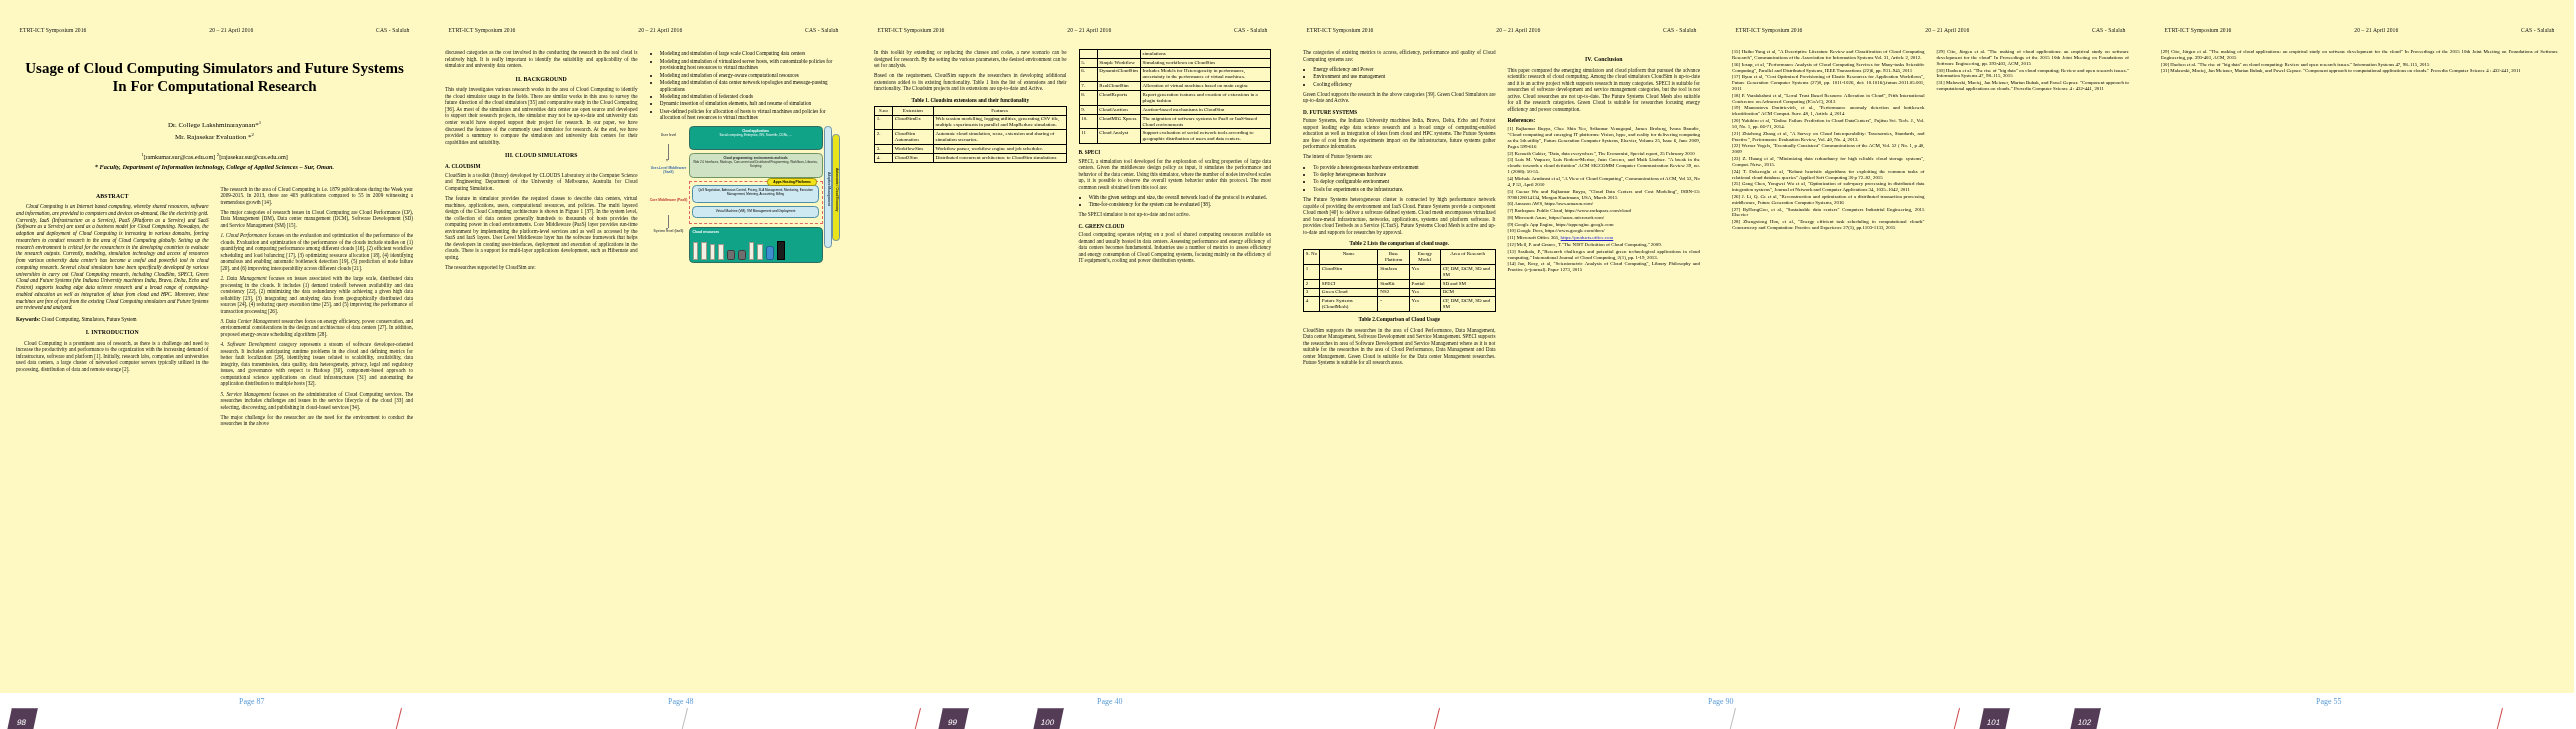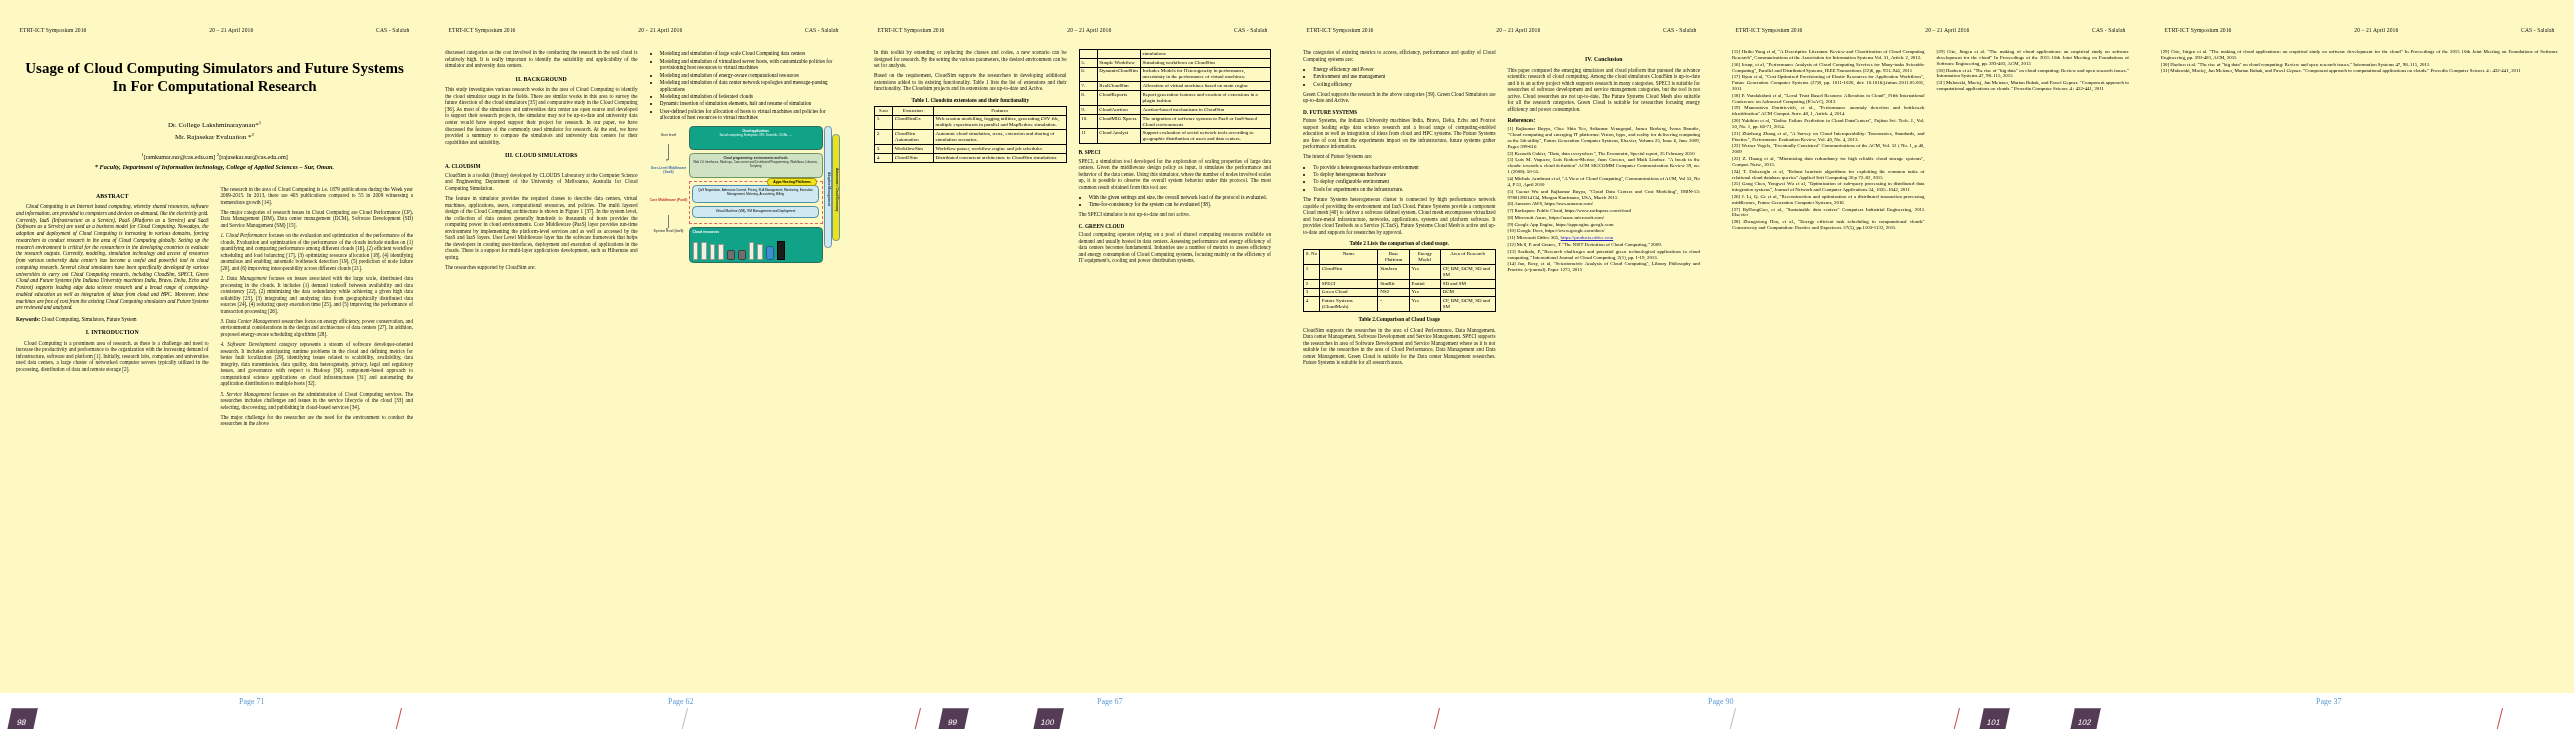--- a/index.html
+++ b/index.html
@@ -656,25 +656,25 @@
           <p class="ref">[29] Cito, Jürgen et al. "The making of cloud applications: an empirical study on software development for the cloud" In Proceedings of the 2015 10th Joint Meeting on Foundations of Software Engineering, pp. 393-403, ACM, 2015</p>
           <p class="ref">[30] Haoben et al. "The rise of "big data" on cloud computing: Review and open research issues." Information Systems 47, 98–115, 2015</p>
           <p class="ref">[31] Malawski, Maciej, Jan Meizner, Marian Bubak, and Pawel Gepner. "Component approach to computational applications on clouds." Procedia Computer Science 4 : 432-441, 2011</p>
         </div>
       </div>
     </div>
 
   </div>
 
   <div class="footbar">
-    <div class="pagelabel" style="left:239px">Page 71</div>
-    <div class="pagelabel" style="left:668px">Page 62</div>
-    <div class="pagelabel" style="left:1097px">Page 67</div>
+    <div class="pagelabel" style="left:239px">Page 87</div>
+    <div class="pagelabel" style="left:668px">Page 48</div>
+    <div class="pagelabel" style="left:1097px">Page 40</div>
     <div class="pagelabel" style="left:1708px">Page 90</div>
-    <div class="pagelabel" style="left:2316px">Page 37</div>
+    <div class="pagelabel" style="left:2316px">Page 55</div>
 
     <div class="thumb" style="left:8.5px">98</div>
     <div class="thumb" style="left:940px">99</div>
     <div class="thumb" style="left:1035px">100</div>
     <div class="thumb" style="left:1981px">101</div>
     <div class="thumb" style="left:2072px">102</div>
 
     <div class="slash red" style="left:401px"></div>
     <div class="slash grey" style="left:687px"></div>
     <div class="slash red" style="left:920px"></div>

